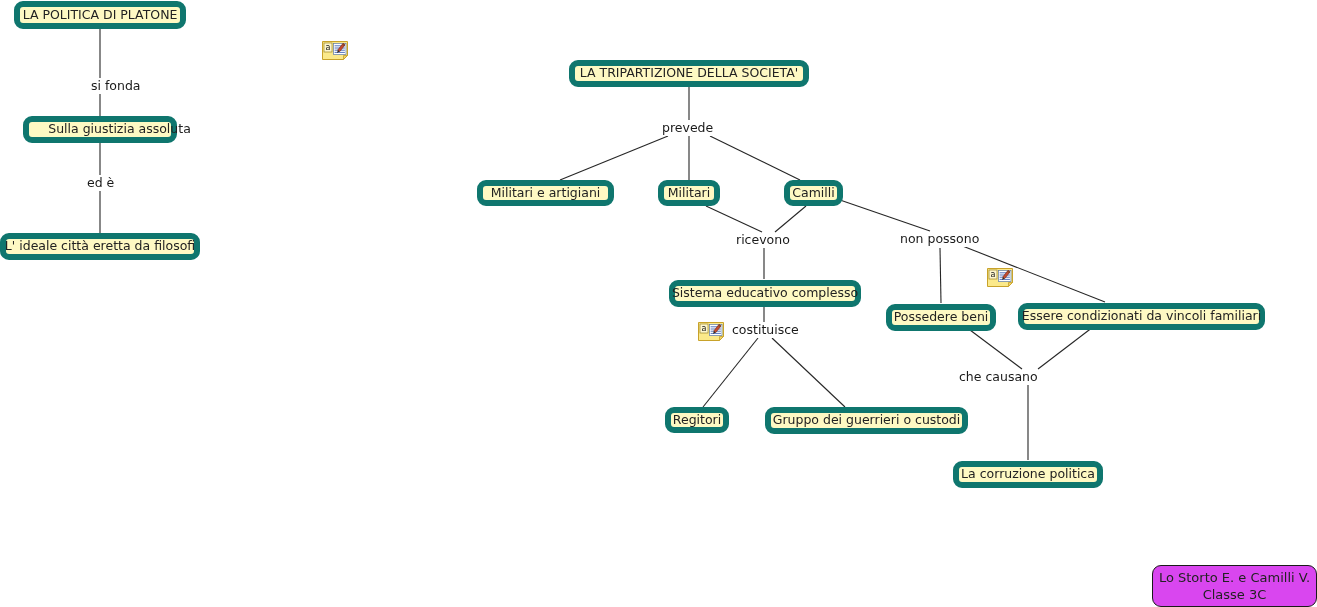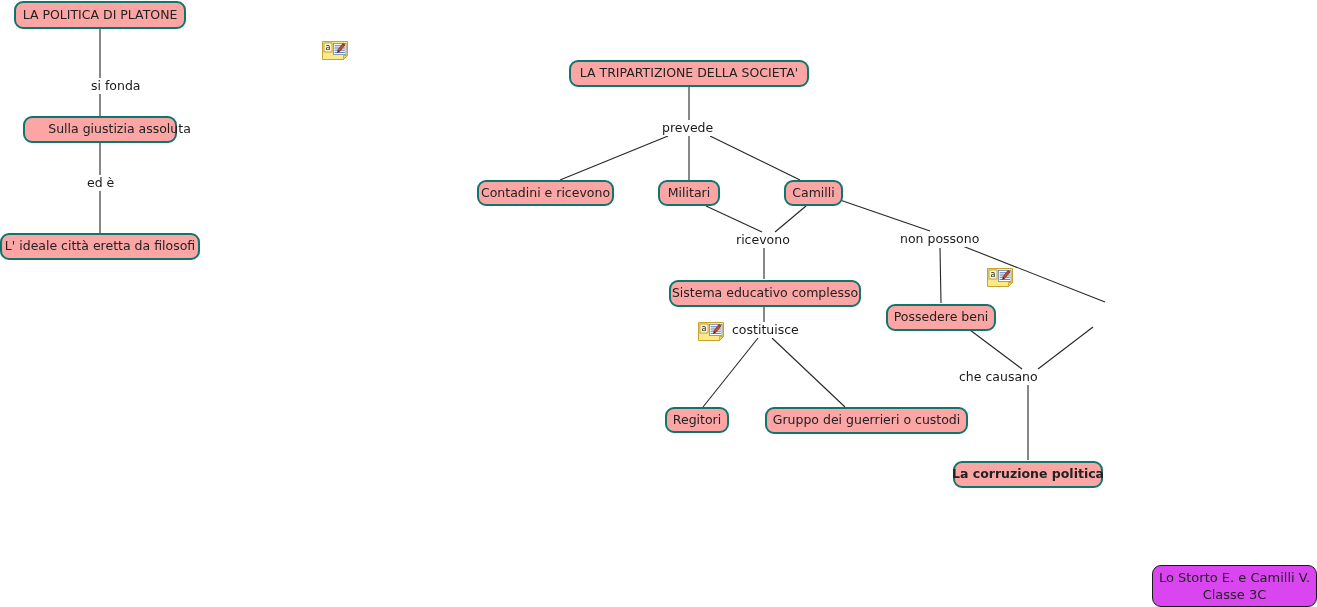--- a/index.html
+++ b/index.html
@@ -23,22 +23,22 @@
     position: absolute;
     left: 0;
     top: 0;
     width: 1317px;
     height: 607px;
     pointer-events: none;
   }
   .node {
     position: absolute;
     box-sizing: border-box;
-    background: #fca5a5;
-    border: 2px solid #0f766e;
+    background: #fef9c3;
+    border: 6px solid #0f766e;
     border-radius: 9px;
     color: #222222;
     font-size: 12.5px;
     line-height: 1.15;
     display: flex;
     align-items: center;
     justify-content: center;
     text-align: center;
     white-space: nowrap;
     padding: 0 9px;
@@ -126,21 +126,21 @@
 
   <div class="node" style="left:0px; top:233px; width:200px; height:27px;">
     <span>L' ideale città eretta da filosofi</span>
   </div>
 
   <div class="node" style="left:569px; top:60px; width:240px; height:27px;">
     <span>LA TRIPARTIZIONE DELLA SOCIETA'</span>
   </div>
 
   <div class="node" style="left:477px; top:180px; width:137px; height:26px;">
-    <span>Contadini e ricevono</span>
+    <span>Militari e artigiani</span>
   </div>
 
   <div class="node" style="left:658px; top:180px; width:62px; height:26px;">
     <span>Militari</span>
   </div>
 
   <div class="node" style="left:784px; top:180px; width:59px; height:26px;">
     <span>Camilli</span>
   </div>
 
@@ -153,22 +153,25 @@
   </div>
 
   <div class="node" style="left:765px; top:407px; width:203px; height:27px;">
     <span>Gruppo dei guerrieri o custodi</span>
   </div>
 
   <div class="node" style="left:886px; top:304px; width:110px; height:27px;">
     <span>Possedere beni</span>
   </div>
 
-
-  <div class="node" style="left:953px; top:461px; width:150px; height:27px;font-weight:bold;">
+  <div class="node" style="left:1018px; top:303px; width:247px; height:27px;">
+    <span>Essere condizionati da vincoli familiari</span>
+  </div>
+
+  <div class="node" style="left:953px; top:461px; width:150px; height:27px;">
     <span>La corruzione politica</span>
   </div>
 
   <div class="linklabel" style="left:71px; top:79px;margin-left:17px;">
     <span>si fonda</span>
   </div>
 
   <div class="linklabel" style="left:84px; top:176px;">
     <span>ed è</span>
   </div>

